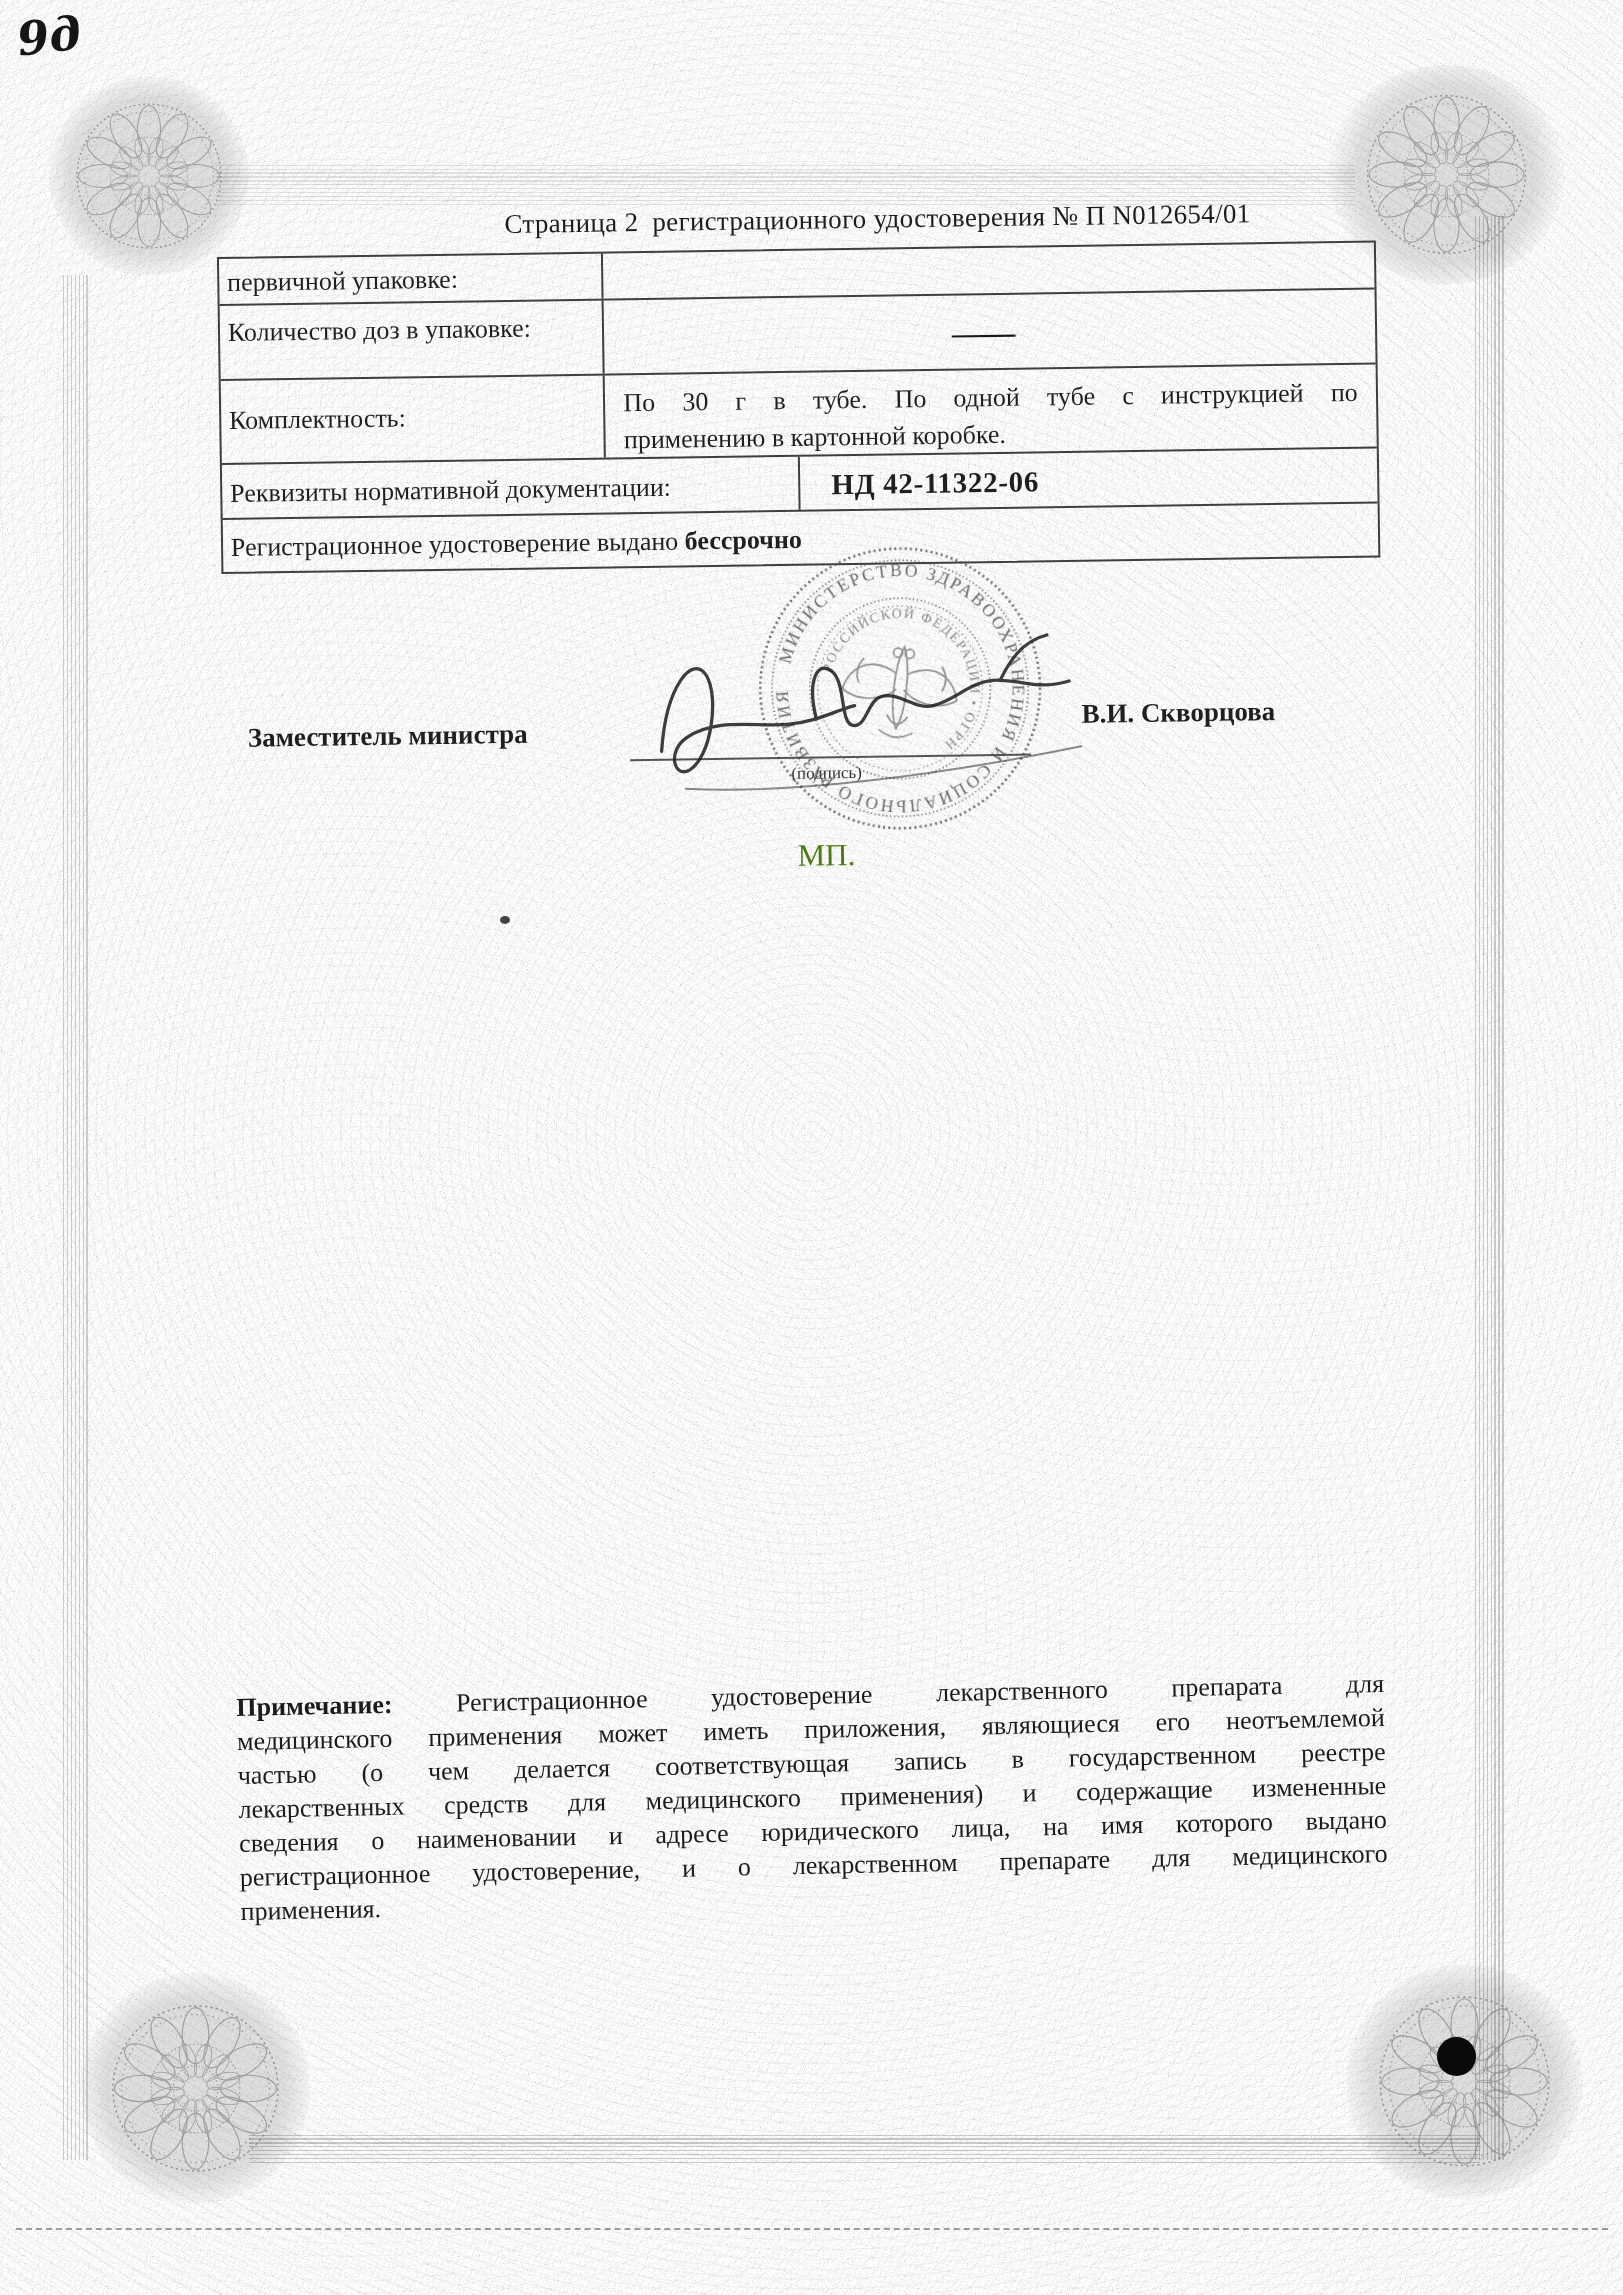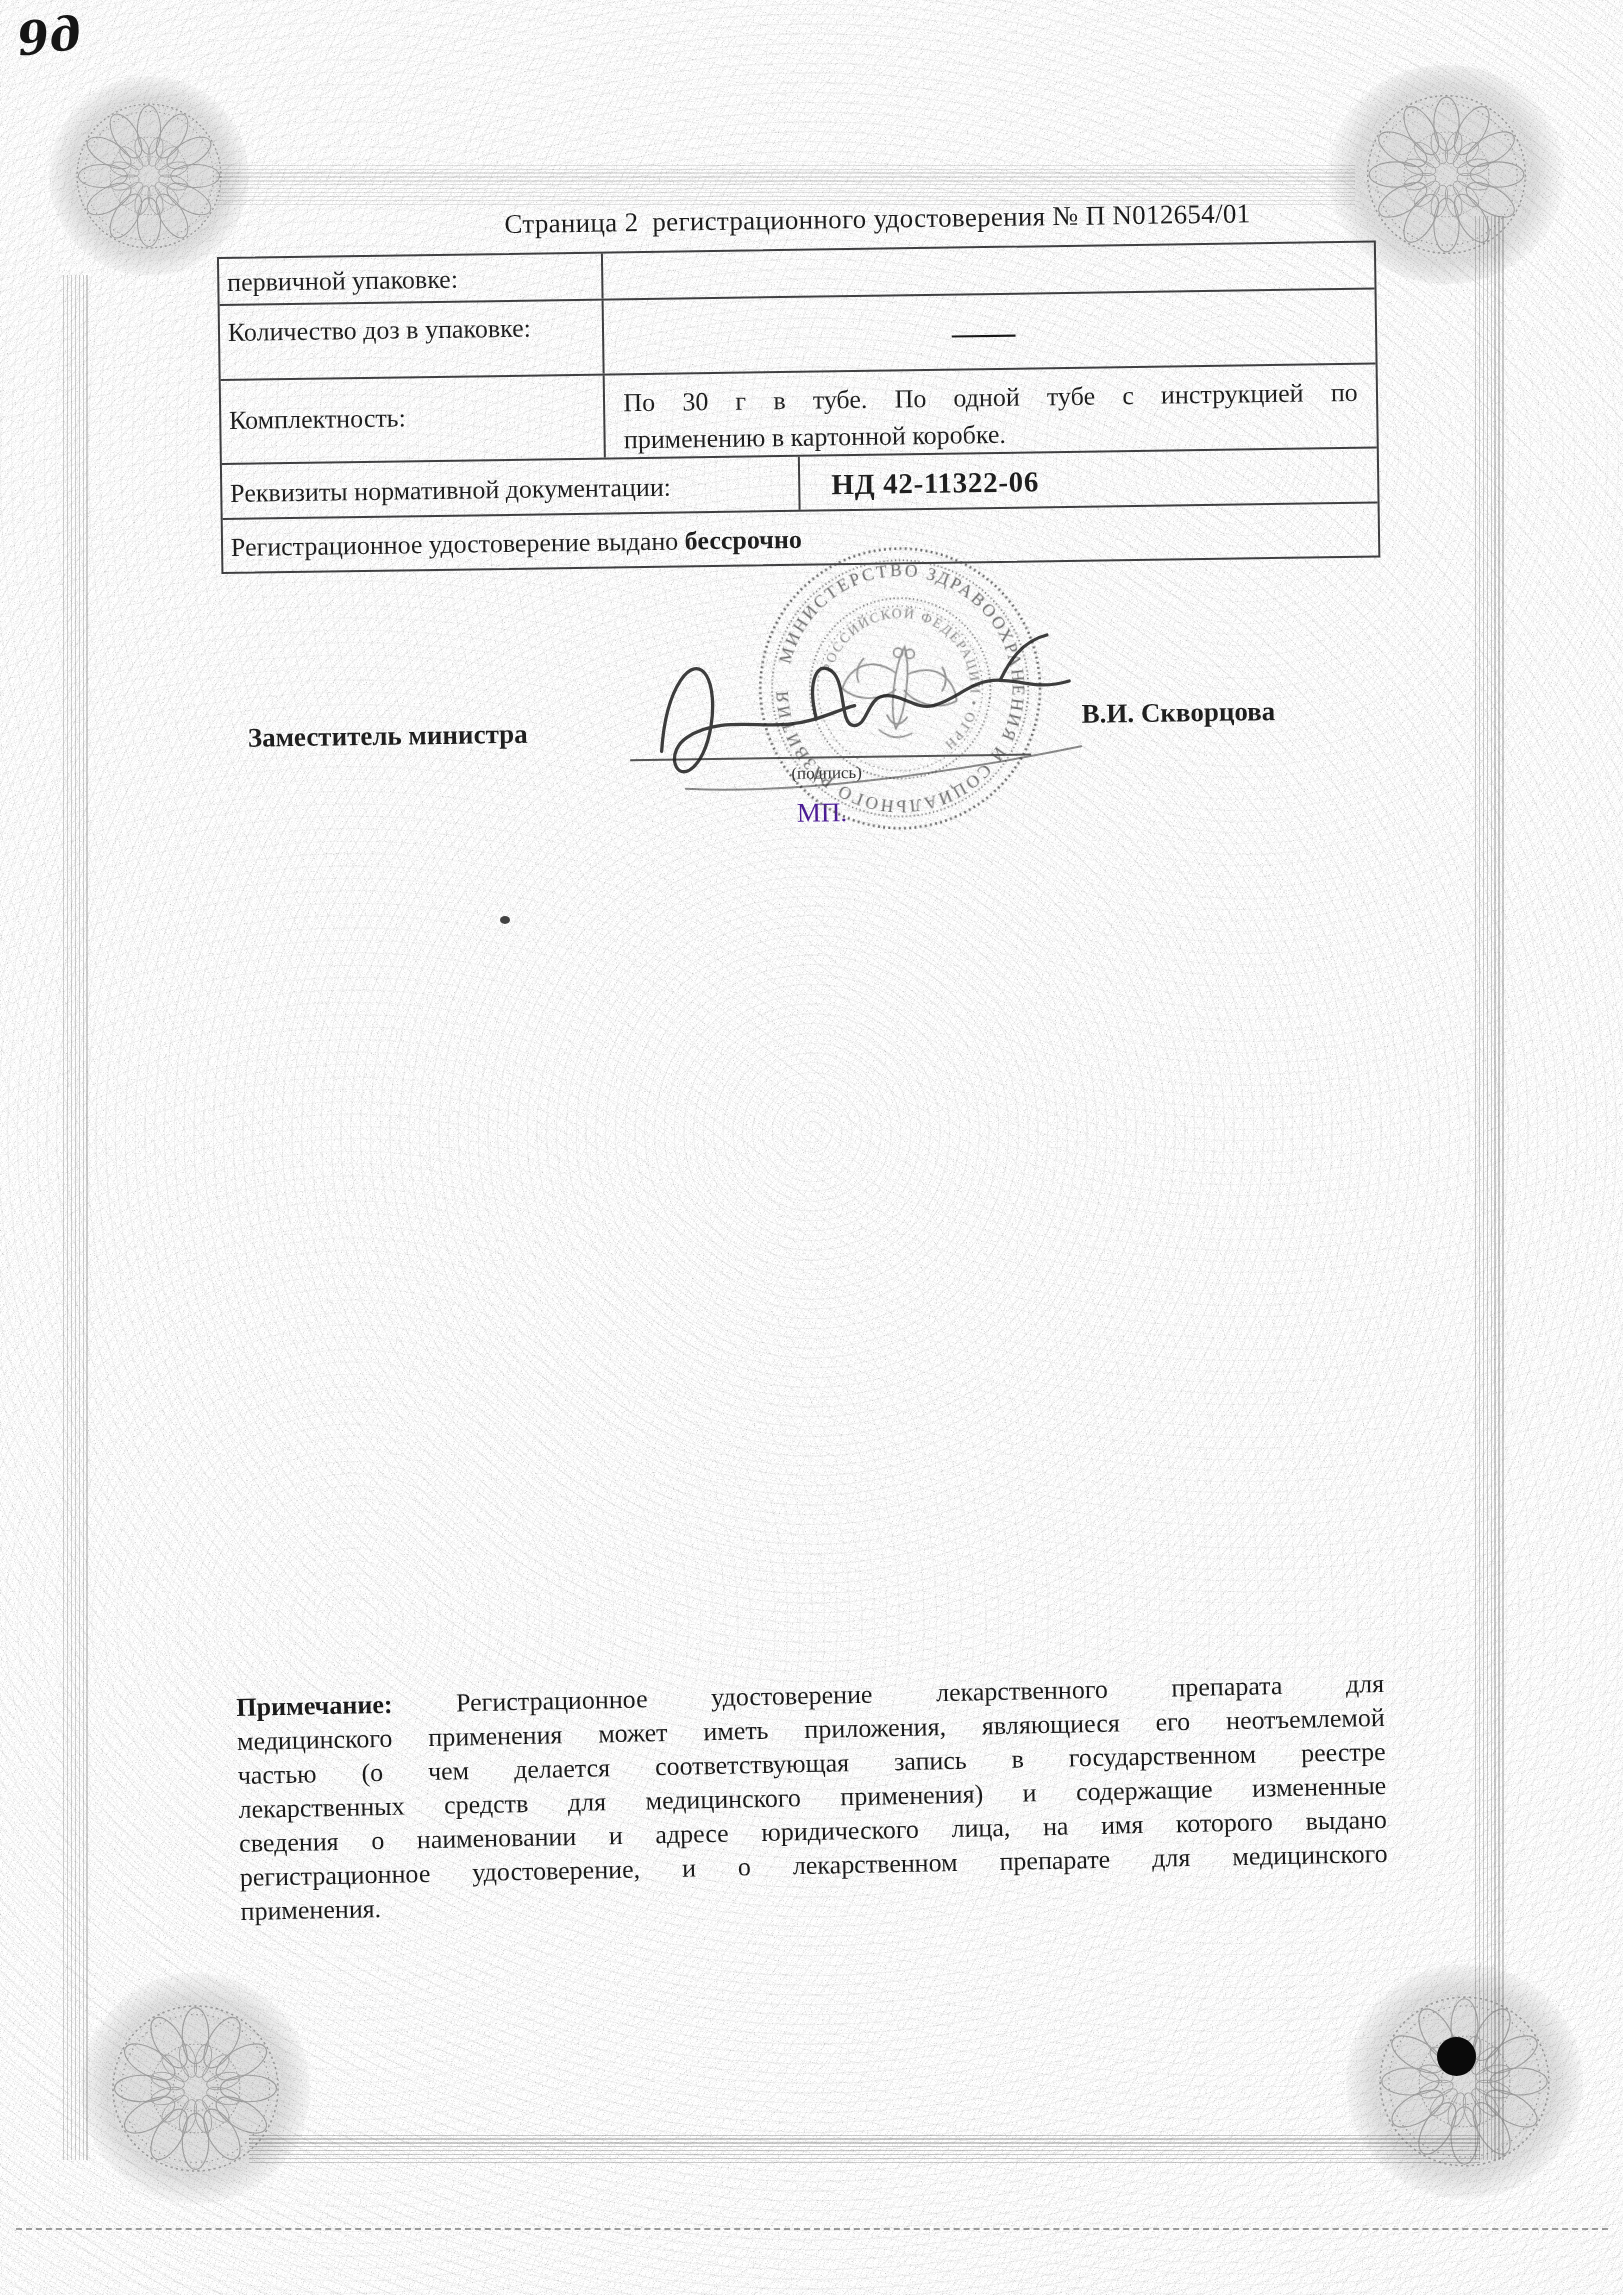--- a/index.html
+++ b/index.html
@@ -61,21 +61,21 @@
   .val-lines .nl{font-size:26px;line-height:37px;}
   .nd-val{padding:11.8px 0 0 31px;font-weight:bold;font-size:29px;letter-spacing:0.7px;}
   .r5 .full{width:100%;padding:13px 0 0 7.9px;font-size:26px;}
   .bold{font-weight:bold;}
   
   .sig-title{position:absolute;left:241px;top:723px;font-weight:bold;font-size:27px;}
   .sig-name{position:absolute;left:1075px;top:711px;font-weight:bold;font-size:27px;}
   .sig-line{position:absolute;left:623px;top:765px;width:401px;height:0;
     border-top:2px solid rgba(30,30,30,.75);}
   .sig-caption{position:absolute;left:784px;top:772px;font-size:17px;color:#333;}
-  .seal-mark{position:absolute;left:789px;top:806px;font-size:27px;color:#4c1d95;}
+  .seal-mark{position:absolute;left:789px;top:846px;font-size:31px;color:#4d7c0f;}
   .stamp{position:absolute;left:745px;top:549px;width:298px;height:298px;
     transform:rotate(7deg);opacity:.82;filter:blur(0.3px);}
   .sig-scrawl{position:absolute;left:613px;top:586px;width:497px;height:262px;
     transform:rotate(-4deg);opacity:.85;}
   
   .note{position:absolute;left:236px;top:1691px;width:1148px;z-index:2;
     transform:rotate(-1.2deg);transform-origin:0 0;font-size:26px;color:#1b1b1b;}
   .note .ln{line-height:34px;text-align:justify;text-align-last:justify;}
   .note .ln.last{text-align-last:left;}
   

